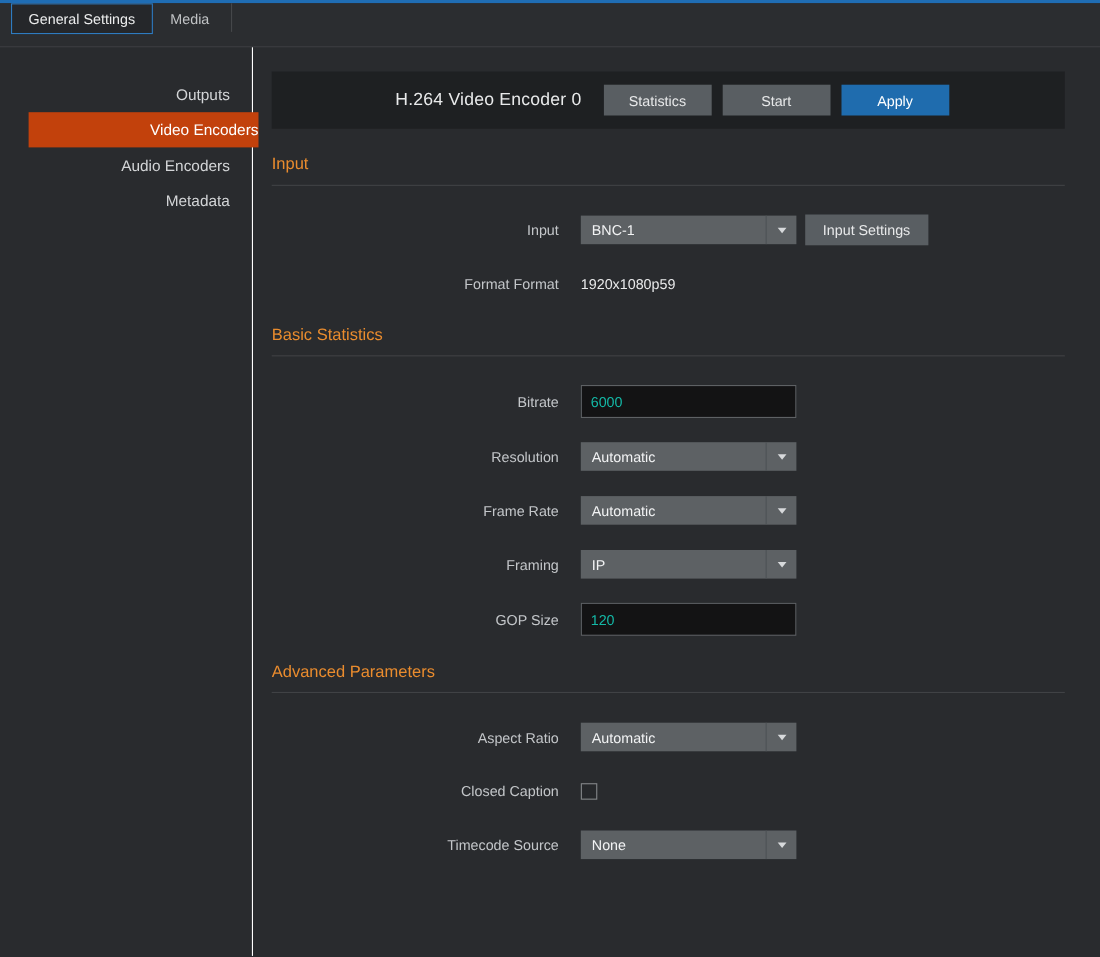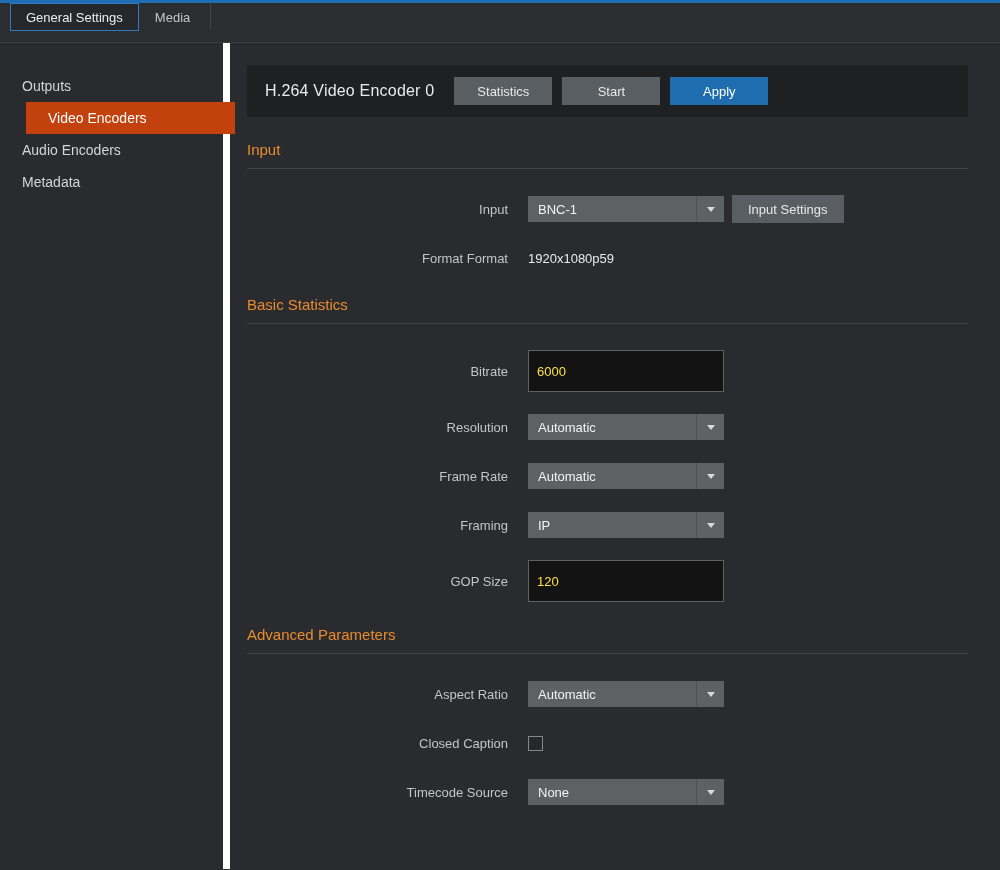--- a/index.html
+++ b/index.html
@@ -27,35 +27,36 @@
   }
   .tab.active {
     border: 1px solid #2e7bc0; background: #25272a; color: #eceded;
   }
   .tab-sep { width: 1px; height: 26px; background: #45474a; margin-left: 4px; }
 
   .main { display: flex; height: 826px; }
 
   .sidebar {
     width: 230px; flex: 0 0 230px;
-    border-right: 7px solid #ffffff;
+    border-right: 1px solid #ffffff;
     padding-top: 27px;
+    text-align: right;
   }
   .side-item {
     height: 32px; line-height: 32px; padding-left: 22px;
     font-size: 14px; color: #d3d5d7; cursor: pointer;
     width: 209px;
   }
   .side-item.active { background: #c2410c; color: #ffffff; margin-left: 26px; }
 
   .content { flex: 1; padding: 22px 32px 0 17px; overflow: hidden; }
 
   .content-header {
     height: 52px; background: #1e2022;
-    display: flex; align-items: center; justify-content: flex-start;
+    display: flex; align-items: center; justify-content: center;
     padding: 0 11px 0 18px;
     gap: 20px;
   }
   .page-title { font-size: 16px; color: #e9eaeb; letter-spacing: 0.2px; }
   .hdr-buttons { display: flex; gap: 10px; }
   .btn {
     min-width: 98px; height: 28px; padding: 0 16px;
     background: #595e62; color: #e7e8e9; border: none;
     font-size: 13px; font-family: inherit; cursor: pointer;
   }
@@ -82,23 +83,23 @@
     display: flex; align-items: center; justify-content: center;
     border-left: 1px solid #4e5255;
   }
   .dd-arrow::after {
     content: ""; display: block;
     border-left: 4px solid transparent; border-right: 4px solid transparent;
     border-top: 5px solid #d7d9db;
   }
 
   .text-input {
-    width: 196px; height: 42px;
+    width: 196px; height: 30px;
     background: #131314; border: 1px solid #5e6164;
-    color: #fde047; font-size: 13px; padding: 0 8px;
+    color: #14b8a6; font-size: 13px; padding: 0 8px;
     font-family: inherit;
   }
 
   .static-value { font-size: 13px; color: #e9eaeb; }
 
   .checkbox {
     appearance: none; -webkit-appearance: none;
     width: 15px; height: 15px; margin: 0;
     background: #26282b; border: 1px solid #85888b;
     cursor: pointer;

